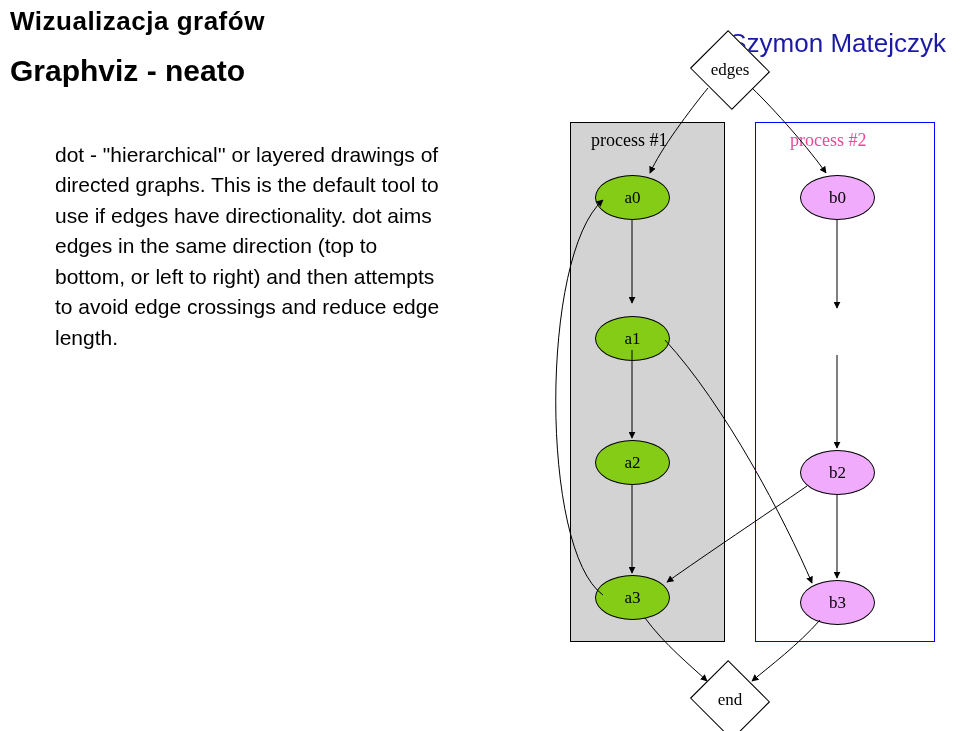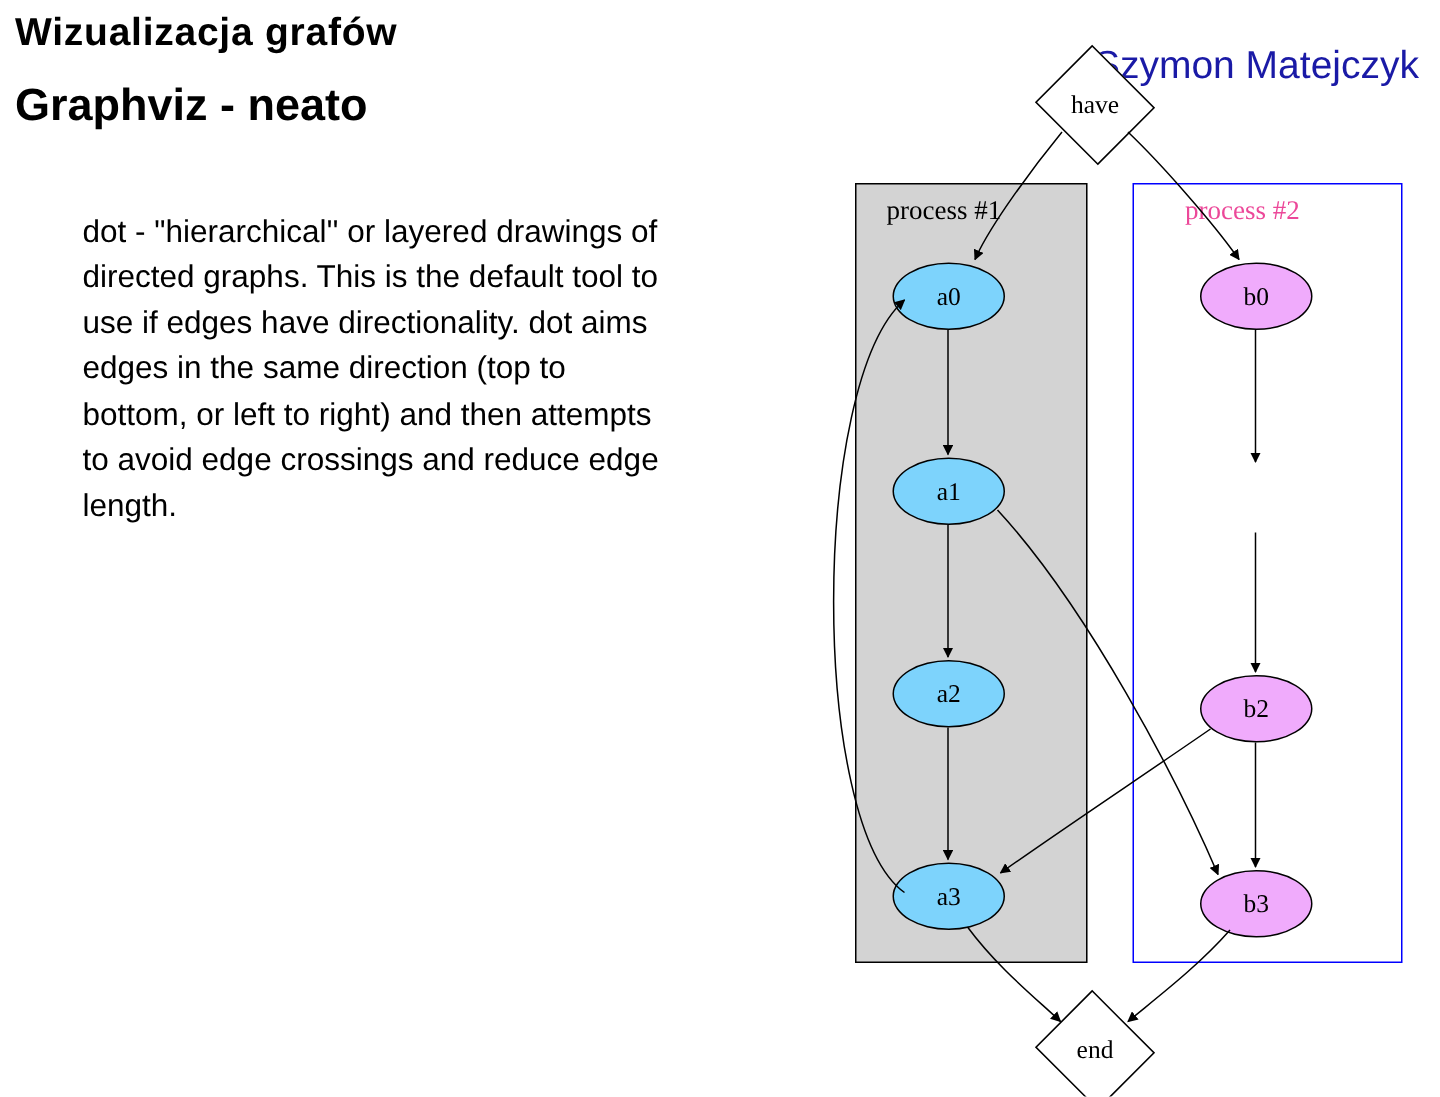--- a/index.html
+++ b/index.html
@@ -85,21 +85,21 @@
   .node-ellipse {
     position: absolute;
     border: 1px solid #000;
     border-radius: 50%;
     display: flex;
     align-items: center;
     justify-content: center;
     font-size: 17px;
     font-family: "Times New Roman", serif;
   }
-  .white-fill { background: #7dd3fc; }
+  .white-fill { background: #84cc16; }
   .grey-fill { background: #f0abfc; }
 
   
   .diamond {
     position: absolute;
     width: 80px;
     height: 60px;
   }
   .diamond-shape {
     width: 54px;
@@ -118,21 +118,21 @@
     top: 20px;
     font-size: 17px;
     font-family: "Times New Roman", serif;
   }
 
   .start-node { left: 200px; top: 30px; }
   .end-node   { left: 200px; top: 660px; }
 
   
   .a0 { left: 105px; top: 165px; width: 75px; height: 45px; }
-  .a1 { left: 105px; top: 295px; width: 75px; height: 45px; }
+  .a1 { left: 105px; top: 306px; width: 75px; height: 45px; }
   .a2 { left: 105px; top: 430px; width: 75px; height: 45px; }
   .a3 { left: 105px; top: 565px; width: 75px; height: 45px; }
 
   
   .b0 { left: 310px; top: 165px; width: 75px; height: 45px; }
   .b1 { left: 310px; top: 300px; width: 75px; height: 45px; }
   .b2 { left: 310px; top: 440px; width: 75px; height: 45px; }
   .b3 { left: 310px; top: 570px; width: 75px; height: 45px; }
 
   svg.edges {
@@ -156,21 +156,21 @@
 
 <div class="diagram">
   <div class="cluster cluster-a"></div>
   <div class="cluster cluster-b"></div>
 
   <div class="cluster-label label-a">process #1</div>
   <div class="cluster-label label-b">process #2</div>
 
   <div class="diamond start-node">
     <div class="diamond-shape"></div>
-    <div class="diamond-label">have</div>
+    <div class="diamond-label">edges</div>
   </div>
 
   <div class="diamond end-node">
     <div class="diamond-shape"></div>
     <div class="diamond-label">end</div>
   </div>
 
   <div class="node-ellipse white-fill a0">a0</div>
   <div class="node-ellipse white-fill a1">a1</div>
   <div class="node-ellipse white-fill a2">a2</div>

